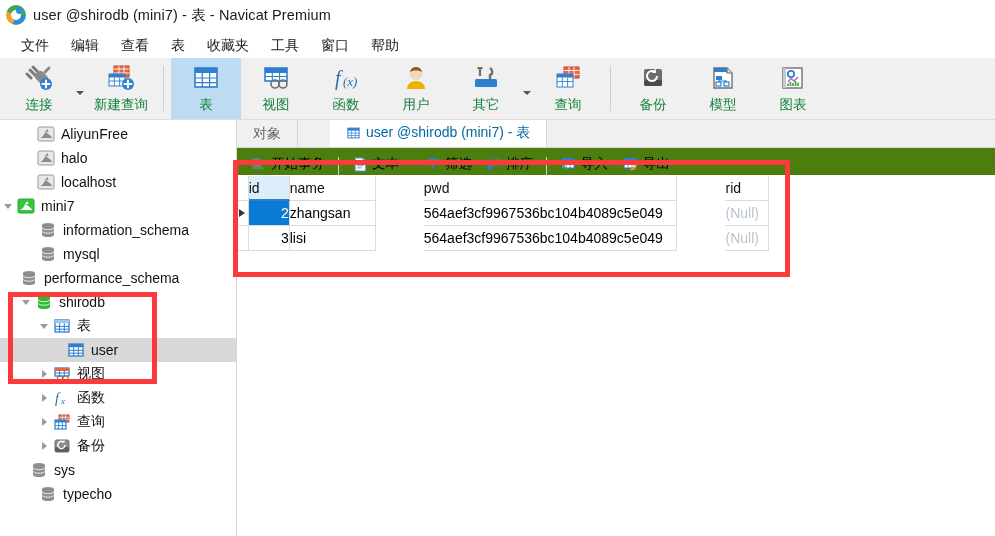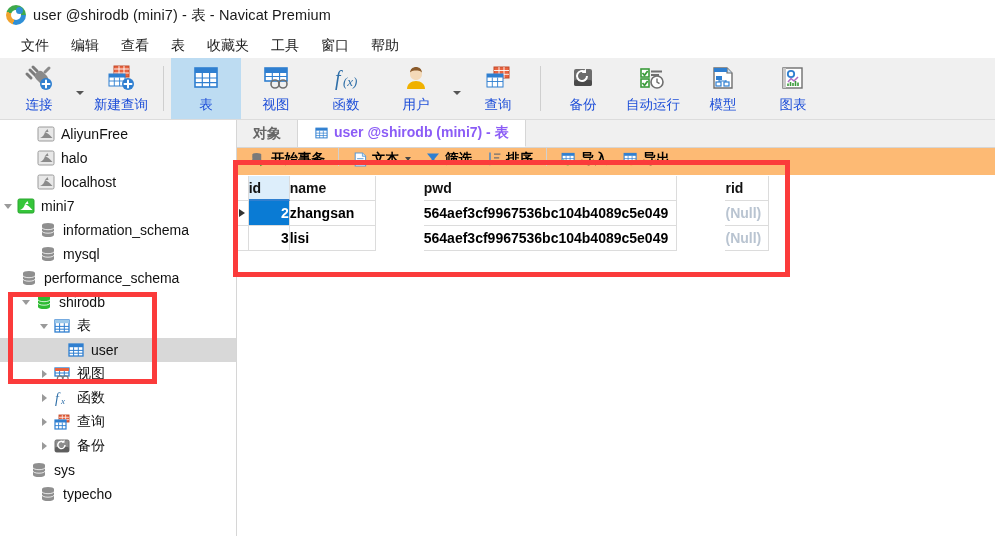--- a/index.html
+++ b/index.html
@@ -66,21 +66,21 @@
   .tb-sep { width:1px; background:#cfcfcf; margin: 8px 7px; flex:none; }
   .tb-btn {
     width: 70px;
     display:flex; flex-direction:column; align-items:center; justify-content:center;
     gap: 3px;
     cursor: default;
     position: relative;
   }
   .tb-btn.active { background:#bddcf2; }
   .tb-btn .ico { height: 30px; display:flex; align-items:center; justify-content:center; }
-  .tb-btn .lbl { font-size: 13.5px; color:#1d4ed8; }
+  .tb-btn .lbl { font-size: 13.5px; color:#15803d; }
   .tb-caret {
     width: 12px; display:flex; align-items:flex-end; justify-content:center; padding-bottom:24px;
   }
   .tb-caret i {
     display:block; width:0;height:0;
     border-left:4px solid transparent; border-right:4px solid transparent; border-top:4px solid #555;
   }
 
   
   .main { display:flex; height: calc(536px - 30px - 28px - 62px); }
@@ -118,43 +118,43 @@
   .tree-ico { width:20px; height:20px; flex:none; margin-right:5px; position:relative; }
   .tree-label { color:#111; }
 
   
   .ic-conn { display:block; }
   
   .ic-db { display:block; }
   .ic-grid { display:block; }
 
   
-  .content { flex:1; background:#ffffff; position:relative;font-weight:bold; }
+  .content { flex:1; background:#ffffff; position:relative; }
 
   .tabbar {
     height: 28px;
     background: #f0f0f0;
     display:flex; align-items:stretch;
     border-bottom:1px solid #d6d6d6;
   }
   .tab {
     display:flex; align-items:center; gap:5px;
     padding: 0 16px;
     font-size: 14px;
     background:#f0f0f0;
     border-right:1px solid #d6d6d6;
     color:#666;
     cursor:default;
   }
-  .tab.active { background:#ffffff; color:#8b5cf6; border-bottom:1px solid #ffffff; }
+  .tab.active { background:#ffffff; color:#0369a1; border-bottom:1px solid #ffffff;margin-left:32px; }
 
   .grid-toolbar {
     height: 28px;
-    background:#fdba74;
-    display:flex; align-items:flex-start;
+    background:#4d7c0f;
+    display:flex; align-items:flex-end;
     padding-left: 6px;
     font-size: 13.5px;
     border-bottom: 1px solid #ffffff;
   }
   .gt-btn { display:flex; align-items:center; gap:4px; padding: 2px 7px; cursor:default; white-space:nowrap; }
   .gt-sep { width:1px; height:18px; background:#d0d0d0; margin:0 6px; }
   .gt-caret { width:0;height:0;border-left:3.5px solid transparent;border-right:3.5px solid transparent;border-top:4px solid #444; margin-left:2px; }
 
   
   .grid { font-size: 14px; background:#fff; width: 532px; }
@@ -286,20 +286,30 @@
     <span class="ico">
       <svg width="28" height="26" viewBox="0 0 28 26">
         <path d="M14 3 c4 0 6 2.5 6 6 c0 3.5 -2.6 6 -6 6 c-3.4 0 -6 -2.5 -6 -6 c0 -3.5 2 -6 6 -6 z" fill="#f4d9b8"></path>
         <path d="M8 8 c0 -4 3 -6 6 -6 c3 0 6 2 6 6 c0 -1 -1.5 -2.5 -6 -2.5 c-4.5 0 -6 1.5 -6 2.5 z" fill="#8a5a2b"></path>
         <path d="M5 24 c0 -5 4 -8 9 -8 c5 0 9 3 9 8 z" fill="#f0b100"></path>
       </svg>
     </span>
     <span class="lbl">用户</span>
   </div>
 
+  <div class="tb-btn">
+    <span class="ico">
+      <svg width="30" height="26" viewBox="0 0 30 26">
+        <path d="M9 3 l0 8 M9 3 l-2.5 0 M9 3 l2.5 0" stroke="#6f6f6f" stroke-width="2.2" fill="none"></path>
+        <path d="M19 3 c3 2 3 6 0 7 l0 4" stroke="#6f6f6f" stroke-width="2.4" fill="none"></path>
+        <rect x="4" y="14" width="22" height="8" rx="1.5" fill="#2f7fd0"></rect>
+      </svg>
+    </span>
+    <span class="lbl">其它</span>
+  </div>
   <div class="tb-caret">
       <i></i>
     </div>
 
   <div class="tb-btn">
     <span class="ico">
       <svg width="30" height="26" viewBox="0 0 30 26">
         <rect x="11" y="2" width="15" height="11" fill="#e9633f" stroke="#c24b2b"></rect>
         <path d="M11 5.5 h15 M11 9.3 h15 M16 2 v11 M21 2 v11" stroke="#fff" stroke-width="0.9"></path>
         <rect x="4" y="9" width="16" height="13" fill="#fff" stroke="#2f7fd0"></rect>
@@ -317,34 +327,20 @@
       <svg width="28" height="26" viewBox="0 0 28 26">
         <rect x="5" y="4" width="18" height="17" rx="2" fill="#6d6d6d"></rect>
         <rect x="5" y="15" width="18" height="6" rx="2" fill="#4a4a4a"></rect>
         <path d="M18 11 a5 5 0 1 1 -2 -4" stroke="#fff" stroke-width="2" fill="none"></path>
         <path d="M17 3.5 l0 4.5 l-4.3 0 z" fill="#fff"></path>
       </svg>
     </span>
     <span class="lbl">备份</span>
   </div>
 
-  <div class="tb-btn">
-    <span class="ico">
-      <svg width="30" height="26" viewBox="0 0 30 26">
-        <rect x="3" y="4" width="8" height="8" fill="#fff" stroke="#3b9c3b" stroke-width="1.6"></rect>
-        <path d="M4.5 8 l2 2.3 l3.2 -4.3" stroke="#3b9c3b" stroke-width="1.8" fill="none"></path>
-        <rect x="3" y="14" width="8" height="8" fill="#fff" stroke="#3b9c3b" stroke-width="1.6"></rect>
-        <path d="M4.5 18 l2 2.3 l3.2 -4.3" stroke="#3b9c3b" stroke-width="1.8" fill="none"></path>
-        <path d="M13 6.5 h11 M13 10 h8" stroke="#6f6f6f" stroke-width="1.8"></path>
-        <circle cx="19" cy="17" r="6" fill="#fff" stroke="#6f6f6f" stroke-width="1.6"></circle>
-        <path d="M19 13.5 v3.5 l2.5 1.6" stroke="#6f6f6f" stroke-width="1.4" fill="none"></path>
-      </svg>
-    </span>
-    <span class="lbl">自动运行</span>
-  </div>
 
   <div class="tb-btn">
     <span class="ico">
       <svg width="28" height="26" viewBox="0 0 28 26">
         <path d="M5 3 h13 l5 5 v15 h-18 z" fill="#fff" stroke="#6f6f6f" stroke-width="1.4"></path>
         <path d="M18 3 v5 h5" fill="#c9e2f6" stroke="#6f6f6f" stroke-width="1.2"></path>
         <rect x="5" y="3" width="13" height="4" fill="#2f7fd0"></rect>
         <rect x="7" y="11" width="6" height="4" fill="#2f7fd0"></rect>
         <rect x="7" y="17" width="5" height="4" fill="#fff" stroke="#2f7fd0" stroke-width="1.2"></rect>
         <rect x="15" y="17" width="5" height="4" fill="#fff" stroke="#2f7fd0" stroke-width="1.2"></rect>

